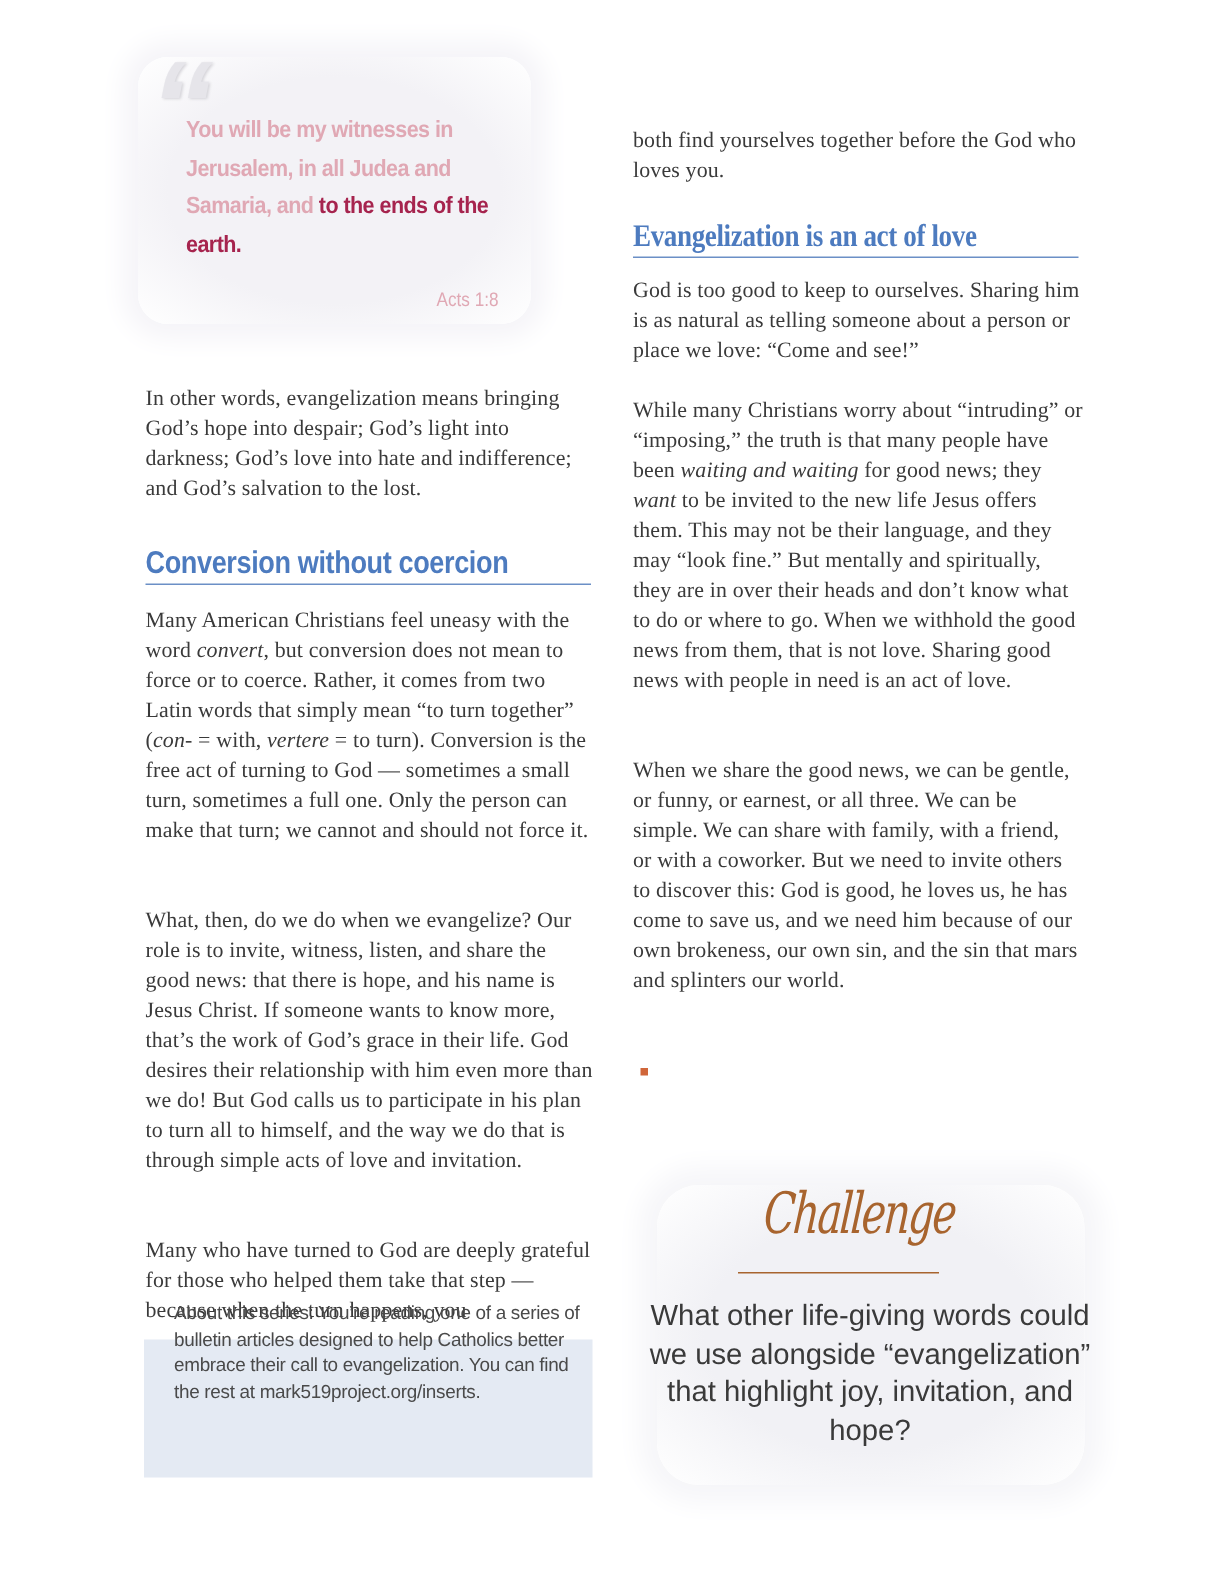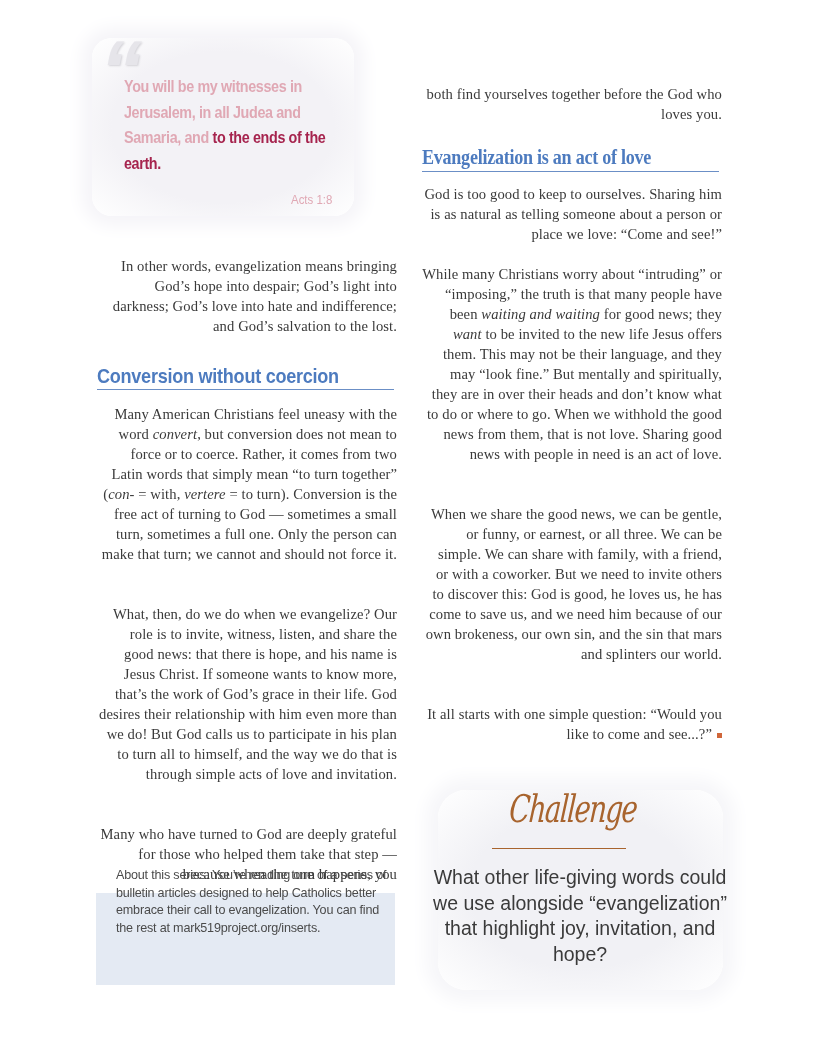--- a/index.html
+++ b/index.html
@@ -1,20 +1,20 @@
 <!DOCTYPE html>
 <html><head>
 <meta charset="utf-8">
 <style>
   html, body { margin: 0; padding: 0; background: #ffffff; }
   body { width: 816px; height: 1056px; position: relative; overflow: hidden; }
   .body-text {
     font-family: "Liberation Serif", "DejaVu Serif", serif;
     font-size: 14.6px; line-height: 20px; color: #3a3a3a;
-    margin: 0; letter-spacing: 0.1px; text-align: right;
+    margin: 0; letter-spacing: 0.1px;
   }
   .col { position: absolute; }
   #col-left { left: 97px; top: 0; width: 300px; }
   #col-right { left: 422px; top: 0; width: 300px; }
 
   
   .quote-box {
     position: absolute; left: 92px; top: 38px; width: 262px; height: 178px;
     background: radial-gradient(ellipse at center, #f3f2f6 60%, #ffffff 100%);
     border-radius: 20px;
@@ -119,19 +119,19 @@
   <h2 class="section-heading" style="position:absolute; top:145px; width:297px;font-family:Liberation Serif, serif;"><span>Evangelization is an act of love</span></h2>
 
   <p class="body-text" style="position:absolute; top:184px; width:300px;">God is too good to keep to ourselves. Sharing him is as natural as telling someone about a person or place we love: “Come and see!”</p>
 
   <p class="body-text" style="position:absolute; top:264px; width:300px;">
     <span>While many Christians worry about “intruding” or “imposing,” the truth is that many people have been </span><em>waiting and waiting</em><span> for good news; they </span><em>want</em><span> to be invited to the new life Jesus offers them. This may not be their language, and they may “look fine.” But mentally and spiritually, they are in over their heads and don’t know what to do or where to go. When we withhold the good news from them, that is not love. Sharing good news with people in need is an act of love.</span>
   </p>
 
   <p class="body-text" style="position:absolute; top:504px; width:300px;">When we share the good news, we can be gentle, or funny, or earnest, or all three. We can be simple. We can share with family, with a friend, or with a coworker. But we need to invite others to discover this: God is good, he loves us, he has come to save us, and we need him because of our own brokeness, our own sin, and the sin that mars and splinters our world.</p>
 
-  <p class="body-text" style="position:absolute; top:704px; width:300px;"><span>It all starts with one simple question: “Would you like to come and see...?”</span><span class="end-mark"></span></p>
+  <p class="body-text" style="position:absolute; top:704px; width:300px;"><span class="end-mark"></span></p>
 </div>
 
 <div class="challenge-box"></div>
 <div class="challenge-title">Challenge</div>
 <div class="challenge-rule"></div>
 <div class="challenge-question">What other life-giving words could we use alongside “evangelization” that highlight joy, invitation, and hope?</div>
 
 </body></html>

